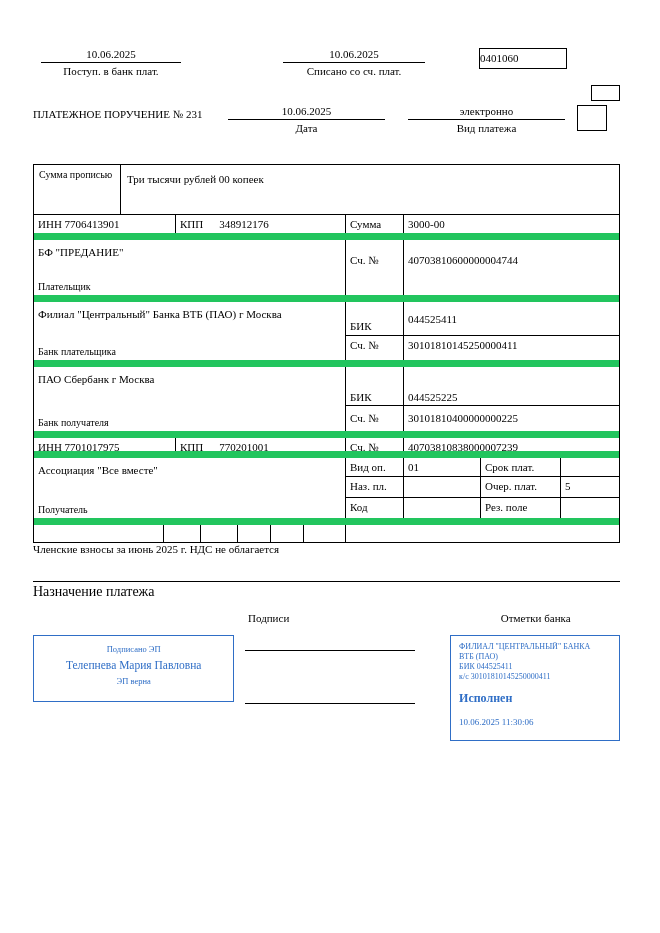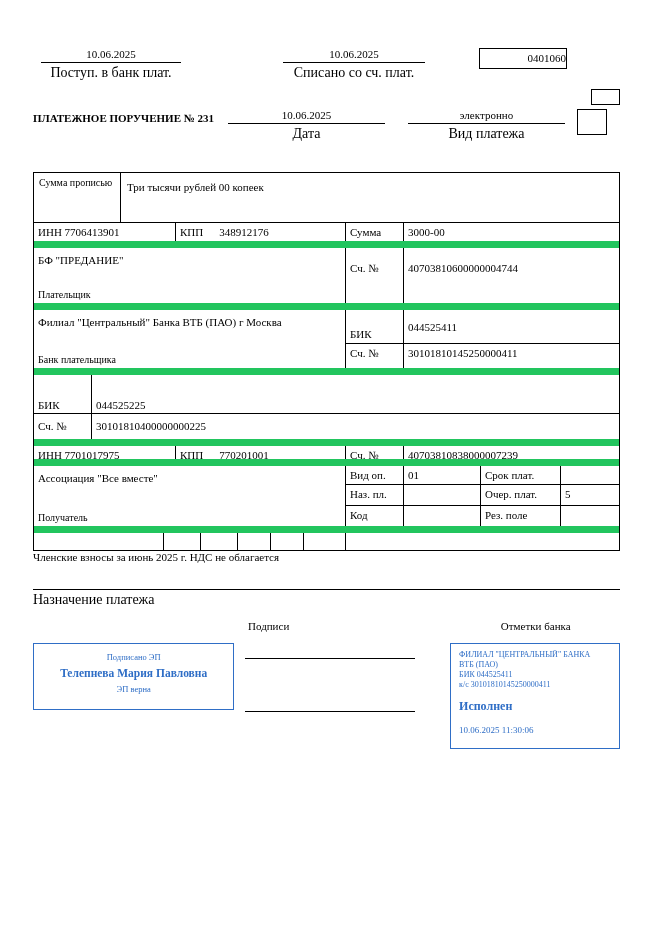--- a/index.html
+++ b/index.html
@@ -2,30 +2,30 @@
 <html style="--stamp-blue: #2f6ec6;"><head>
 <meta charset="utf-8">
 <style>
   *{margin:0;padding:0;box-sizing:border-box}
   html,body{background:#fff}
   body{width:660px;height:933px;font-family:"Liberation Serif",serif;font-size:11px;color:#000}
   :root{--stamp-blue:#2f6ec6}
   .page{width:660px;height:771px;padding:48px 40px 0 33px;overflow:hidden;background:#fff}
   .center{text-align:center}
   .u{border-bottom:1px solid #000;padding-bottom:2px}
-  .lbl{font-size:14px;padding-top:2px}
+  .lbl{font-size:11px;padding-top:2px}
   
   .top-row{display:flex;align-items:flex-start}
   .date-col1{width:140px;margin-left:8px}
   .date-col2{width:142px;margin-left:102px}
-  .code-box{width:88px;height:21px;border:1px solid #000;margin-left:54px;text-align:right;line-height:19px}
+  .code-box{width:88px;height:21px;border:1px solid #000;margin-left:54px;text-align:left;line-height:19px}
   .mini-box{width:29px;height:16px;border:1px solid #000;margin:8px 0 0 auto}
   
   .title-row{display:flex;align-items:flex-start;margin-top:4px}
-  .doc-title{width:195px;font-weight:bold;padding-top:3px}
+  .doc-title{width:195px;font-weight:normal;padding-top:3px}
   .fcol-date{width:157px}
   .fcol-kind{width:157px;margin-left:23px}
   .title-box{width:30px;height:26px;border:1px solid #000;margin-left:12px}
   
   .sum-row{display:flex;border:1px solid #000;border-bottom:none;height:50px;margin-top:30px}
   .sum-label{width:87px;border-right:1px solid #000;font-size:10px;padding:3px 5px;line-height:1.3}
   .sum-value{flex:1;padding:8px 6px 0}
   
   .tbl{border:1px solid #000}
   .trow{display:flex;border-bottom:7px solid #22c55e}
@@ -47,21 +47,21 @@
   
   .purpose-text{}
   .purpose-label{margin-top:26px;border-top:1px solid #000;font-size:14px;padding-top:2px}
   
   .foot-row{display:flex;margin-top:12px}
   .sig-title{width:172px;margin-left:215px;text-align:left}
   .marks-title{width:172px;margin-left:35px;text-align:center}
   .stamps{display:flex;align-items:flex-start;margin-top:11px}
   .estamp{width:204px;height:67px;border:1px solid var(--stamp-blue);color:var(--stamp-blue);text-align:center;padding-top:8px}
   .estamp .s1{font-size:8.5px}
-  .estamp .s2{font-size:11.5px;font-weight:bold;margin-top:5px}
+  .estamp .s2{font-size:11.5px;font-weight:normal;margin-top:5px}
   .estamp .s3{font-size:8.5px;margin-top:5px}
   .siglines{width:172px;margin-left:11px}
   .sigline{border-bottom:1px solid #000;height:16px}
   .sigline2{margin-top:37px}
   .bstamp{width:172px;margin-left:35px;border:1px solid var(--stamp-blue);color:var(--stamp-blue);padding:6px 8px 12px;font-size:8px;line-height:1.25}
   .bstamp .status{font-size:12px;font-weight:bold;margin-top:9px}
   .bstamp .dt{font-size:9px;margin-top:11px}
 </style>
 </head>
 <body>
@@ -131,20 +131,24 @@
           <div class="tc f1" style="padding-top:11px">044525411</div>
         </div>
         <div class="rrow" style="height:26px">
           <div class="tc br w58">Сч. №</div>
           <div class="tc f1">30101810145250000411</div>
         </div>
       </div>
     </div>
 
     <div class="trow" style="height:71px">
+      <div class="blk br w312">
+        <div>ПАО Сбербанк г Москва</div>
+        <div class="btag">Банк получателя</div>
+      </div>
       <div class="rcol">
         <div class="rrow" style="height:43px">
           <div class="tc br w58 pt22">БИК</div>
           <div class="tc f1 pt22">044525225</div>
         </div>
         <div class="rrow" style="height:27px">
           <div class="tc br w58" style="padding-top:6px">Сч. №</div>
           <div class="tc f1" style="padding-top:6px">30101810400000000225</div>
         </div>
       </div>

